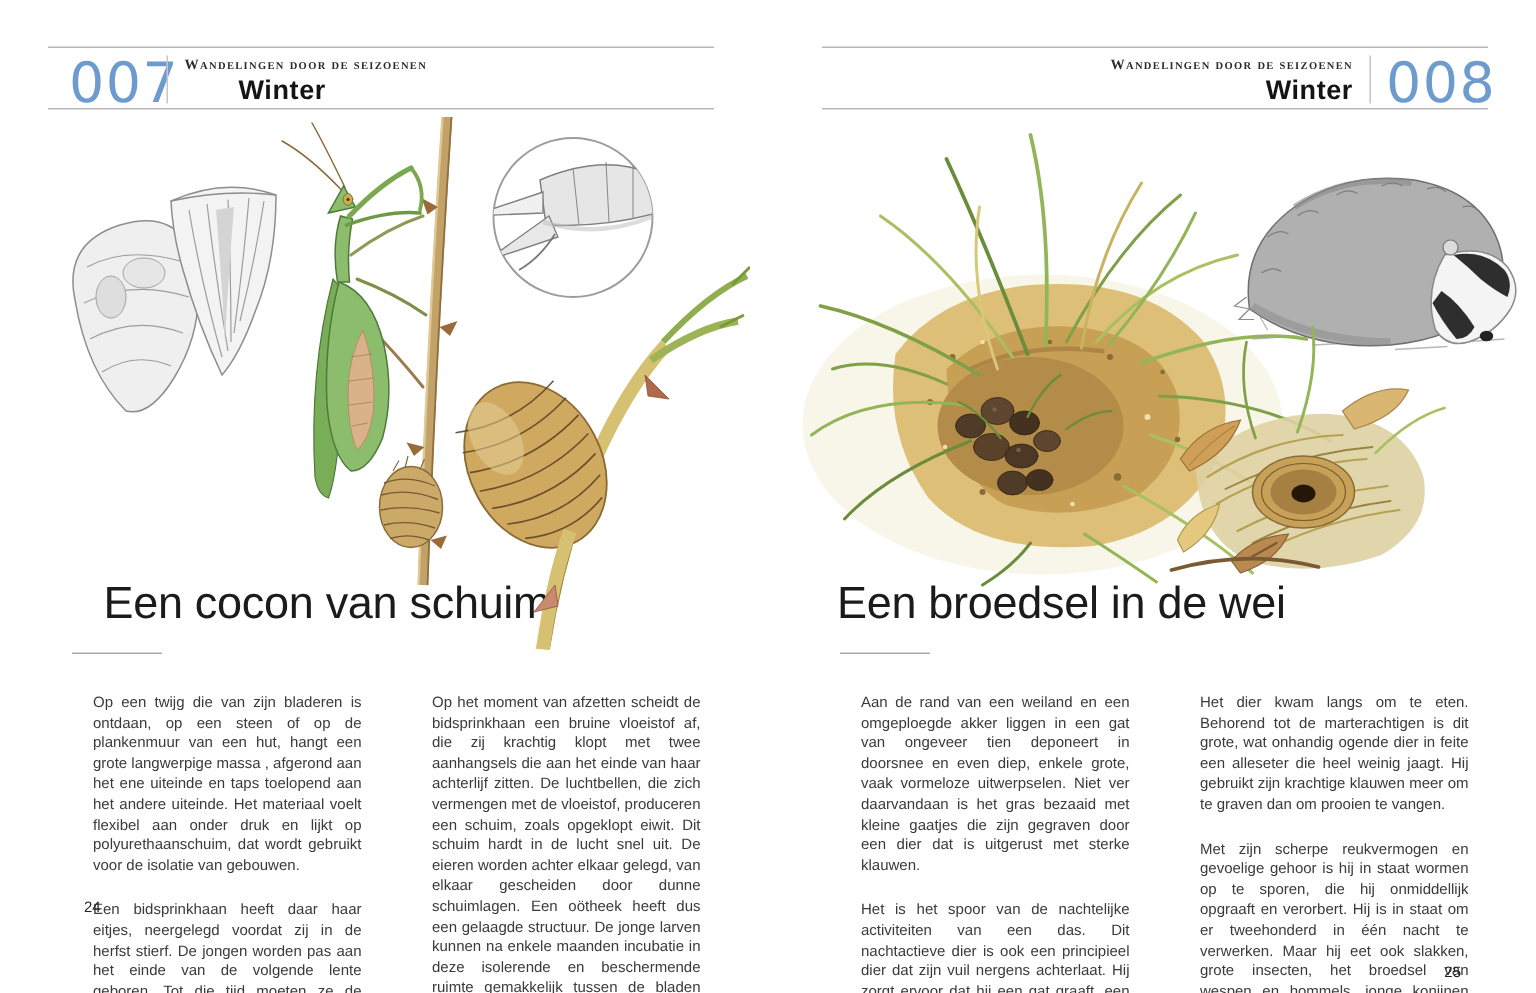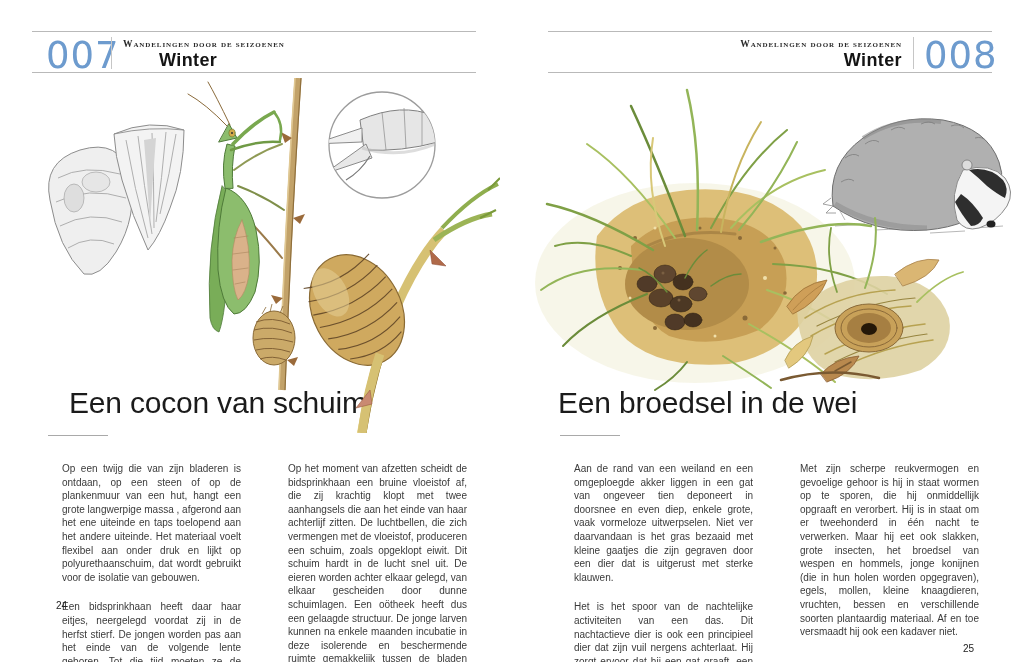--- a/index.html
+++ b/index.html
@@ -246,18 +246,19 @@
     </svg>
 
     <h1 class="title" style="left:558px;top:386px;">Een broedsel in de wei</h1>
     <div class="titlerule" style="left:560px;top:435px;"></div>
 
     <div class="col" style="left:558px;top:446px;">
       <p>Aan de rand van een weiland en een omgeploegde akker liggen in een gat van ongeveer tien deponeert in doorsnee en even diep, enkele grote, vaak vormeloze uitwerpselen. Niet ver daarvandaan is het gras bezaaid met kleine gaatjes die zijn gegraven door een dier dat is uitgerust met sterke klauwen.</p>
       <p>Het is het spoor van de nachtelijke activiteiten van een das. Dit nachtactieve dier is ook een principieel dier dat zijn vuil nergens achterlaat. Hij zorgt ervoor dat hij een gat graaft, een latrine, waarin hij zijn uitwerpselen deponeert. Maar hij gaat niet zover dat hij het gat weer dichtgooit. Zo toont hij op duidelijke wijze zijn aanwezigheid.</p>
     </div>
     <div class="col" style="left:784px;top:446px;">
+      <p>Het dier kwam langs om te eten. Behorend tot de marterachtigen is dit grote, wat onhandig ogende dier in feite een alleseter die heel weinig jaagt. Hij gebruikt zijn krachtige klauwen meer om te graven dan om prooien te vangen.</p>
       <p>Met zijn scherpe reukvermogen en gevoelige gehoor is hij in staat wormen op te sporen, die hij onmiddellijk opgraaft en verorbert. Hij is in staat om er tweehonderd in één nacht te verwerken. Maar hij eet ook slakken, grote insecten, het broedsel van wespen en hommels, jonge konijnen (die in hun holen worden opgegraven), egels, mollen, kleine knaagdieren, vruchten, bessen en verschillende soorten plantaardig materiaal. Af en toe versmaadt hij ook een kadaver niet.</p>
     </div>
     <div class="folio" style="left:952px;top:643px;width:22px;text-align:right;">25</div>
   </section>
 
 </div>
 
 </body></html>

